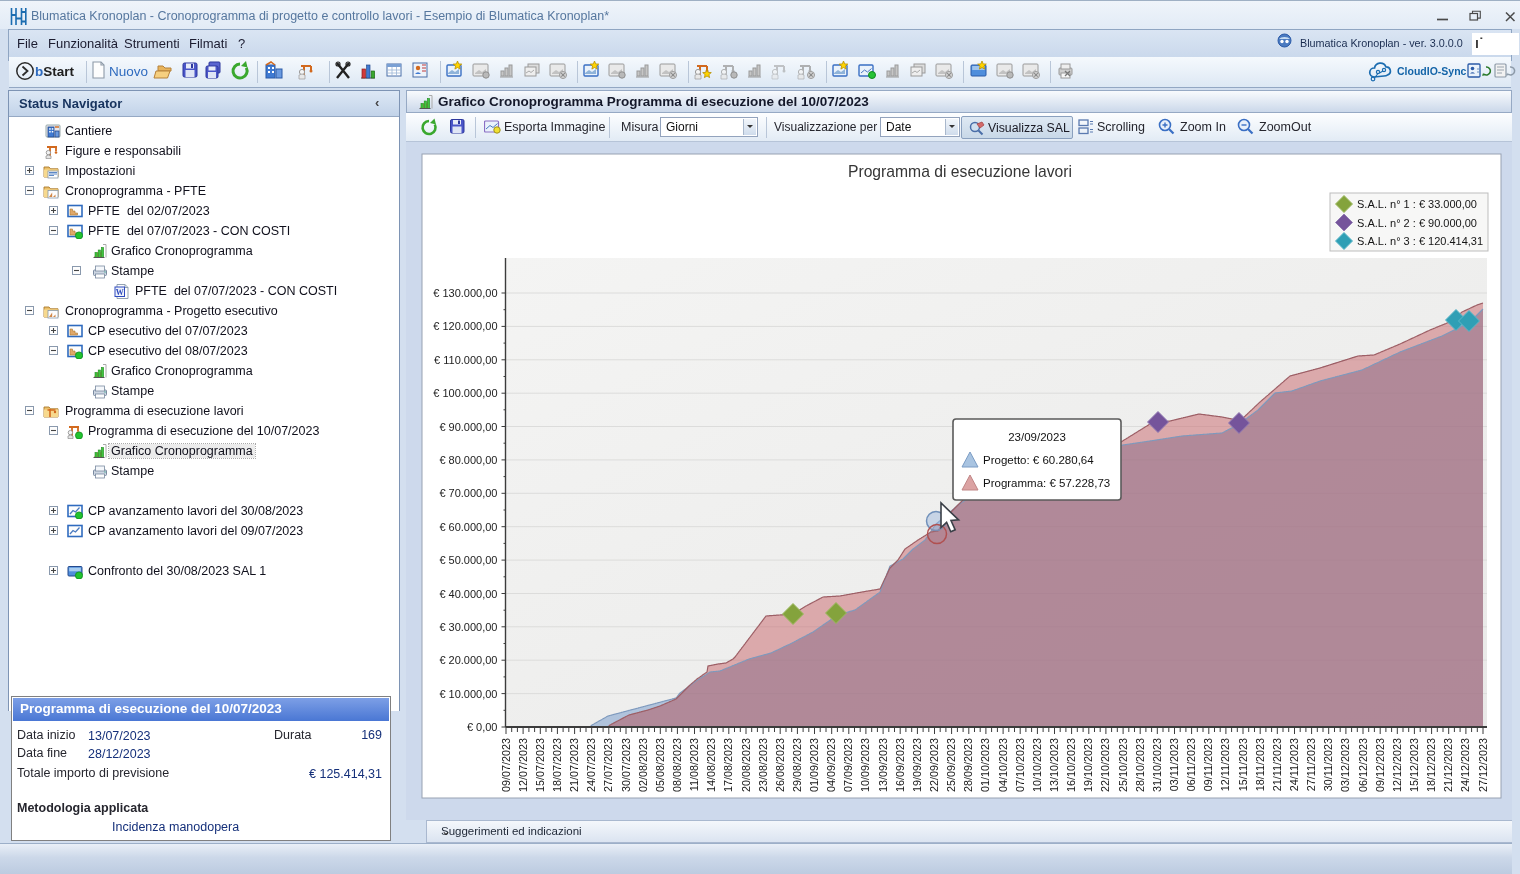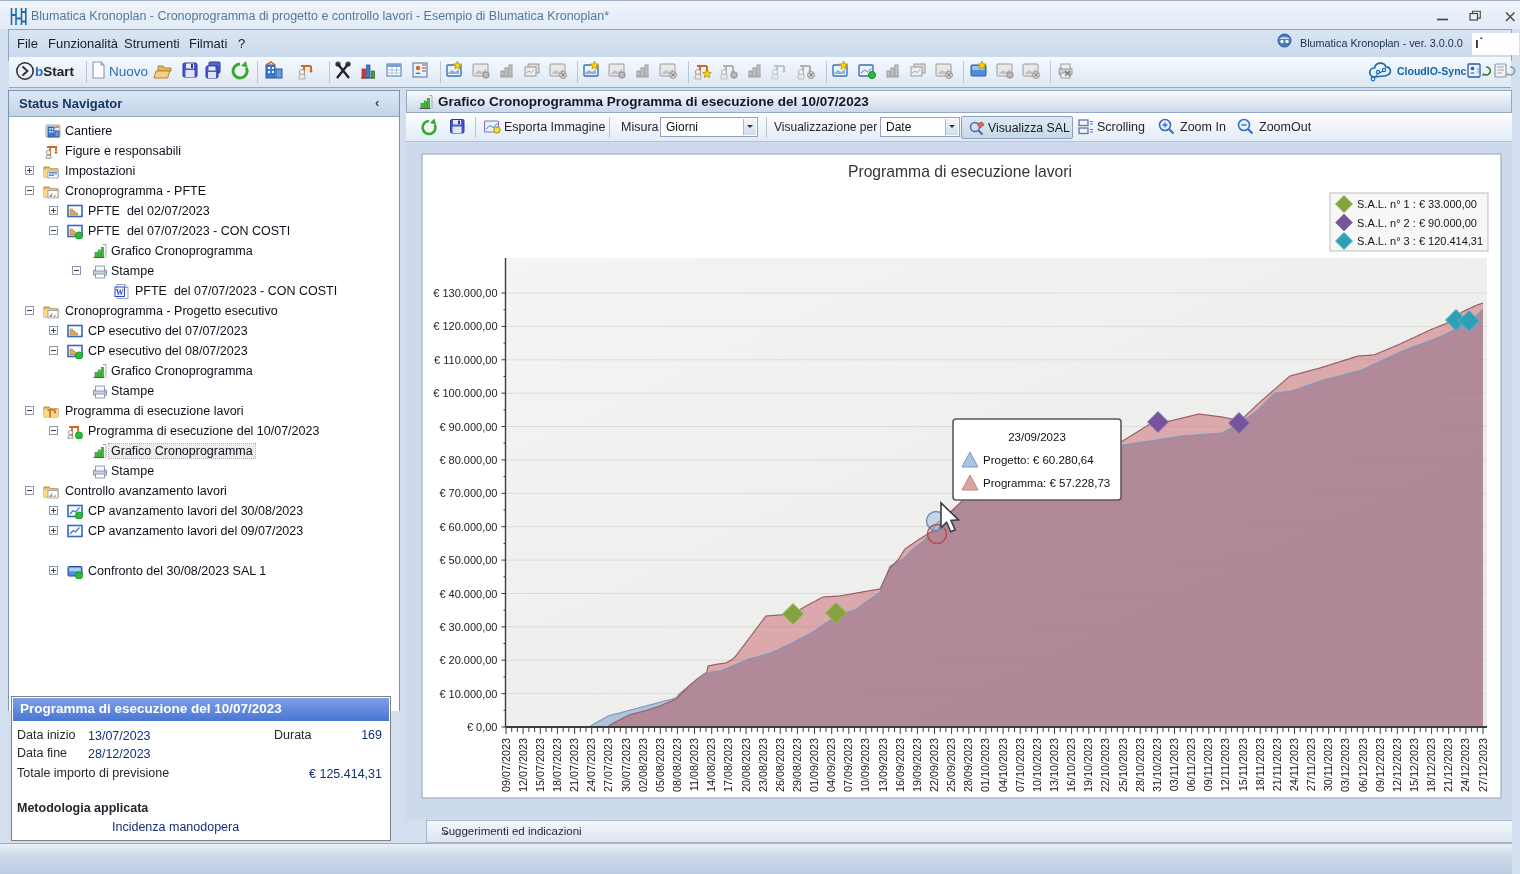--- a/index.html
+++ b/index.html
@@ -454,34 +454,20 @@
         <span class="tlabel sel" style="left:102px">Grafico Cronoprogramma</span>
       </div>
 <div class="trow" style="top:343px">
         <svg class="ticon" style="left:83px" width="16" height="16">
           <rect x="1.5" y="7" width="13" height="5.5" rx="1" fill="#cdd6e2" stroke="#7a8aa0"></rect>
           <rect x="3.5" y="3" width="9" height="5" fill="#f4f7fb" stroke="#7a8aa0" stroke-width="0.8"></rect>
           <rect x="3.5" y="11" width="9" height="4" fill="#fdfdfd" stroke="#7a8aa0" stroke-width="0.8"></rect>
           <circle cx="13" cy="9" r="0.8" fill="#5a9"></circle>
         </svg>
         <span class="tlabel" style="left:102px">Stampe</span>
-      </div>
-<div class="trow" style="top:363px">
-        <svg class="exp" style="left:16px" width="9" height="9">
-          <rect x="0.5" y="0.5" width="8" height="8" fill="#fdfdfd" stroke="#8a99ad"></rect>
-          <path d="M2 4.5 h5" stroke="#444" stroke-width="1.1"></path>
-        </svg>
-        <svg class="ticon" style="left:34px" width="16" height="16">
-          <path d="M1 4 h5 l1.6 1.8 H15 V14 H1 Z" fill="#ecc06a" stroke="#ab7b2e" stroke-width="0.9"></path>
-          <path d="M1 6.5 h14 V14 H1 Z" fill="#f7d98e"></path>
-          <rect x="5" y="7.5" width="10" height="7.5" fill="#fdfdfd" stroke="#8899aa" stroke-width="0.8"></rect>
-          <path d="M6 14 l3.2 -4.5 l0 4.5 Z" fill="#d2894a"></path>
-          <path d="M10 14 l2.5 -2.6 l0 2.6 Z" fill="#d2894a"></path>
-        </svg>
-        <span class="tlabel" style="left:56px">Controllo avanzamento lavori</span>
       </div>
 <div class="trow" style="top:383px">
         <svg class="exp" style="left:40px" width="9" height="9">
           <rect x="0.5" y="0.5" width="8" height="8" fill="#fdfdfd" stroke="#8a99ad"></rect>
           <path d="M2 4.5 h5 M4.5 2 v5" stroke="#444" stroke-width="1.1"></path>
         </svg>
         <svg class="ticon" style="left:58px" width="16" height="16">
           <rect x="1" y="2.5" width="14" height="11" fill="#fdfdfd" stroke="#2f6bbf" stroke-width="1.6"></rect>
           <path d="M3 11 l3 -3.5 l2.5 1.5 l4 -4.5" fill="none" stroke="#4a7ac0" stroke-width="1.3"></path>
           <circle cx="12" cy="12.5" r="3.6" fill="#21c32f" stroke="#0f8a1a" stroke-width="0.8"></circle>

